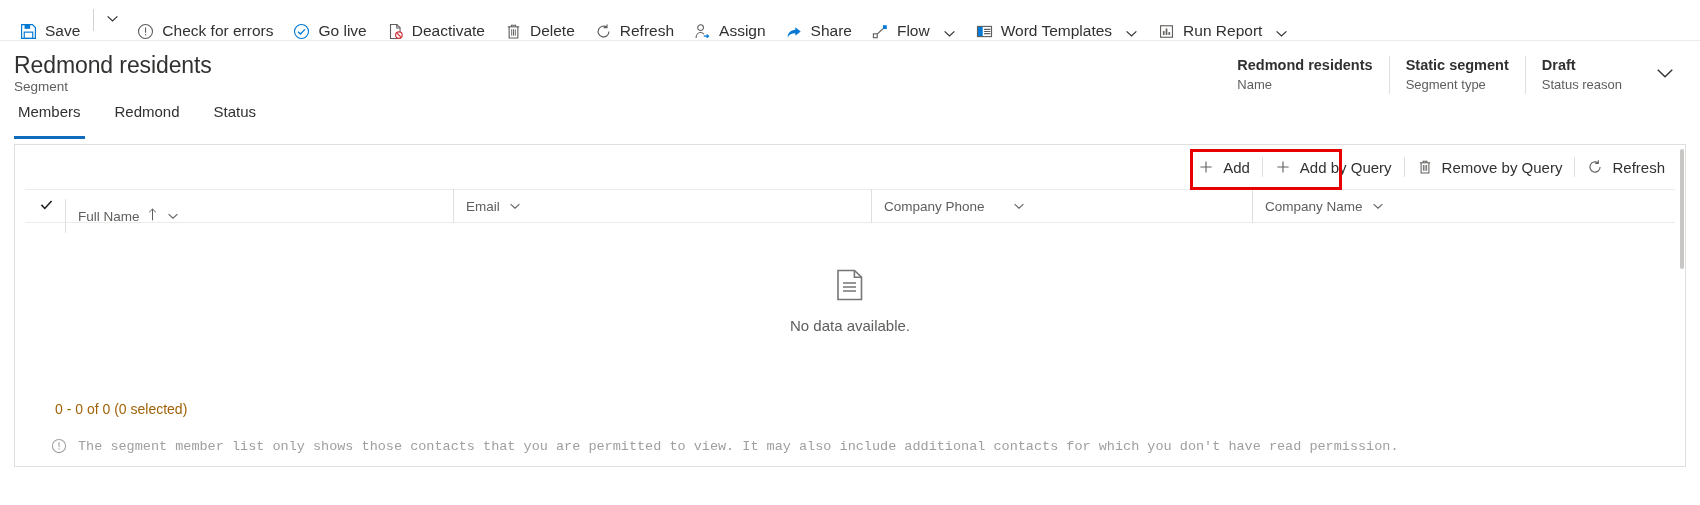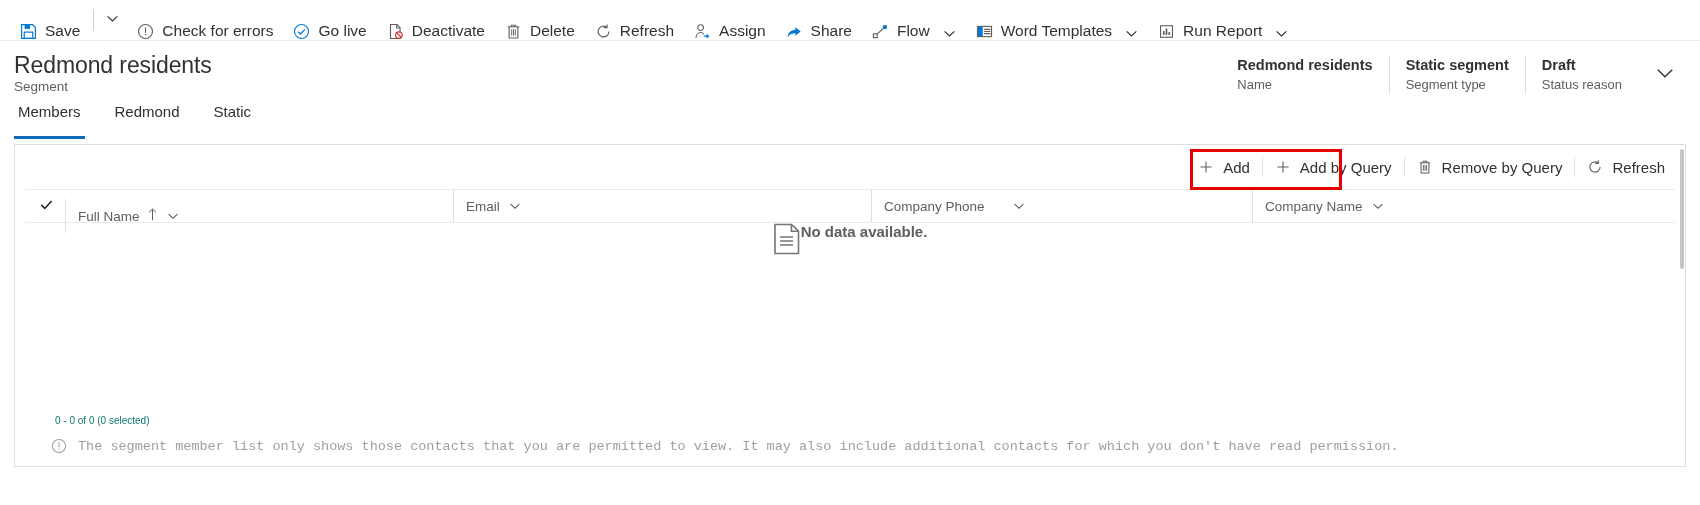--- a/index.html
+++ b/index.html
@@ -121,30 +121,29 @@
   .colcell {
     display: flex; align-items: center; height: 34px;
     border-left: 1px solid #e1dfdd; padding-left: 12px;
     font-size: 13.5px; color: #605e5c; cursor: default;
   }
   .colcell .sortarrow { margin-left: 7px; color: #605e5c; }
   .colcell .chev { margin-left: 9px; display: inline-flex; color: #605e5c; }
 
   .emptyarea {
     flex: 1 1 auto;
-    display: flex; align-items: flex-start; justify-content: center;
+    display: flex; flex-direction: column; align-items: center; justify-content: center;
     padding-bottom: 12px;
-    font-weight: bold;
   }
   .emptyicon { margin-bottom: 12px; }
   .emptytext { font-size: 15px; color: #605e5c; }
 
   .gridfooter {
-    padding: 0 0 0 40px; height: 34px; display: flex; align-items: flex-end;
-    font-size: 10px; color: #0f766e;
+    padding: 0 0 0 40px; height: 34px; display: flex; align-items: center;
+    font-size: 14px; color: #a16207;
   }
   .gridnote {
     padding: 0 0 0 36px; height: 40px; display: flex; align-items: center;
     font-size: 13.5px; color: #a19f9d; font-family: Liberation Mono, monospace;
   }
   .gridnote .ico { margin-right: 11px; display: inline-flex; color: #a19f9d; }
 
   .vscroll {
     position: absolute; right: 0; top: 0; bottom: 0; width: 6px;
   }
@@ -335,21 +334,21 @@
 </div>
 
 <div class="tabs">
   <div class="tab active">
     <span>Members</span>
   </div>
   <div class="tab">
     <span>Redmond</span>
   </div>
   <div class="tab">
-    <span>Static</span>
+    <span>Status</span>
   </div>
 </div>
 
 <div class="panelwrap">
   <div class="panel">
 
     <div class="gridcmd">
 
       <div class="gcmd">
         <span class="ico">

